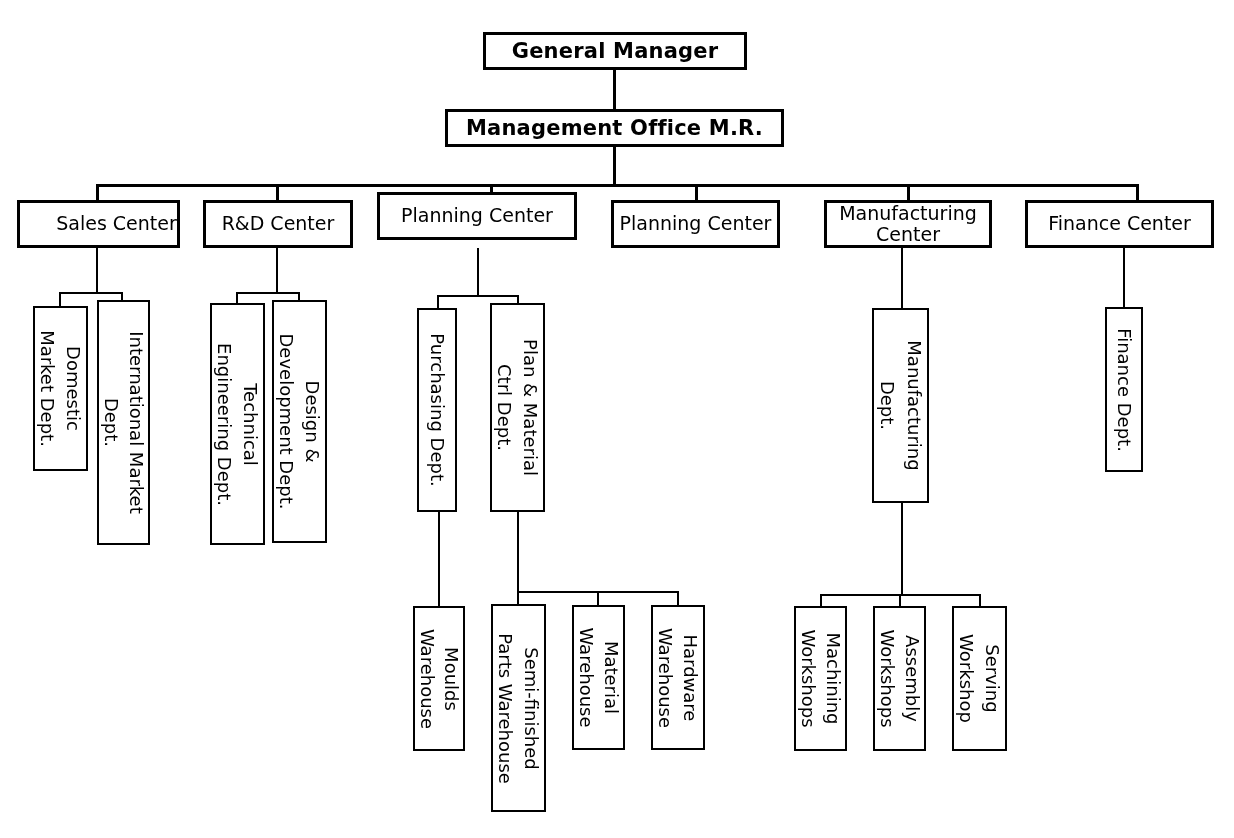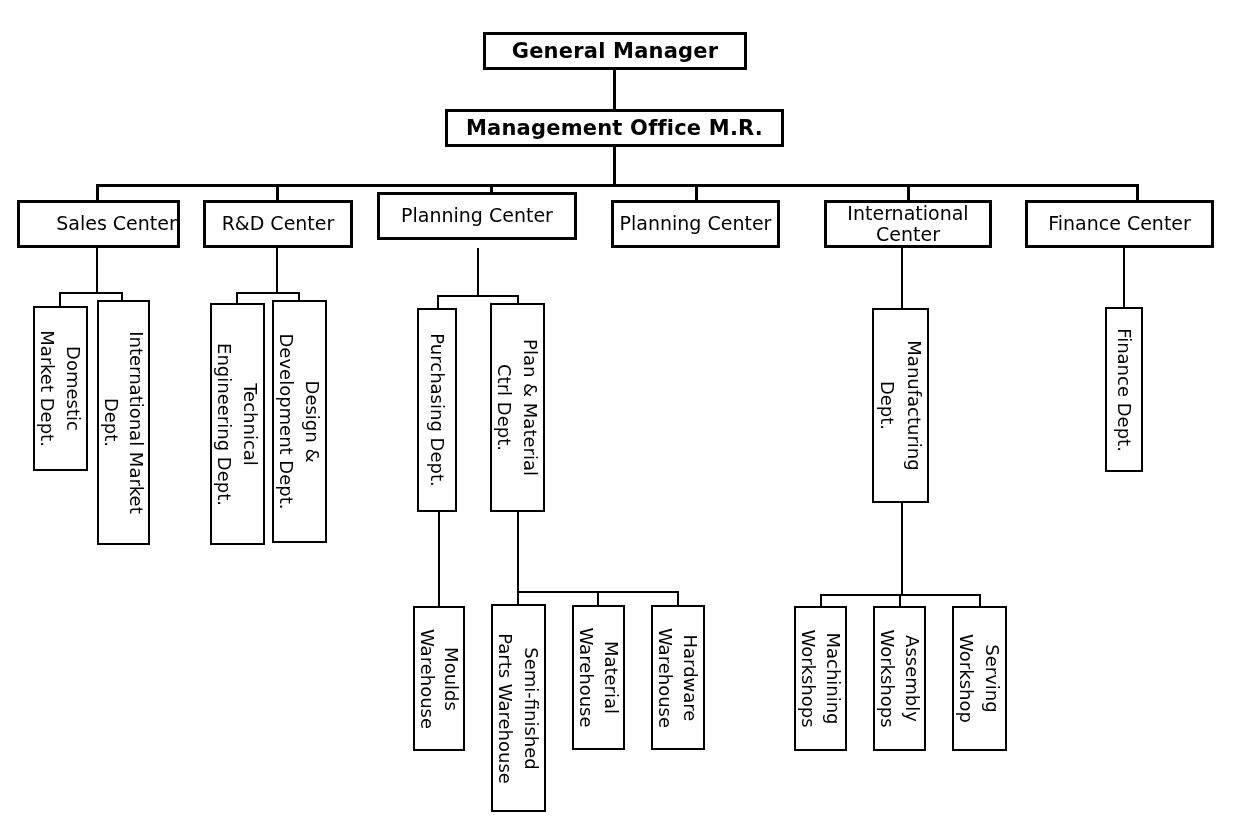--- a/index.html
+++ b/index.html
@@ -97,21 +97,21 @@
 
   <div class="node center" style="left:377px; top:192px; width:200px; height:48px;">
     <span class="ctext" style="white-space: pre-line;">Planning Center</span>
   </div>
 
   <div class="node center" style="left:611px; top:200px; width:169px; height:48px;">
     <span class="ctext" style="white-space: pre-line;">Planning Center</span>
   </div>
 
   <div class="node center" style="left:824px; top:200px; width:168px; height:48px;">
-    <span class="ctext" style="white-space: pre-line;">International
+    <span class="ctext" style="white-space: pre-line;">Manufacturing
 Center</span>
   </div>
 
   <div class="node center" style="left:1025px; top:200px; width:189px; height:48px;">
     <span class="ctext" style="white-space: pre-line; text-align: center;">Finance Center</span>
   </div>
 
   <div class="line v" style="left:96px; top:248px; height:45px;"></div>
   <div class="line h" style="left:59px; top:292px; width:64px;"></div>
   <div class="line v" style="left:59px; top:292px; height:15px;"></div>

